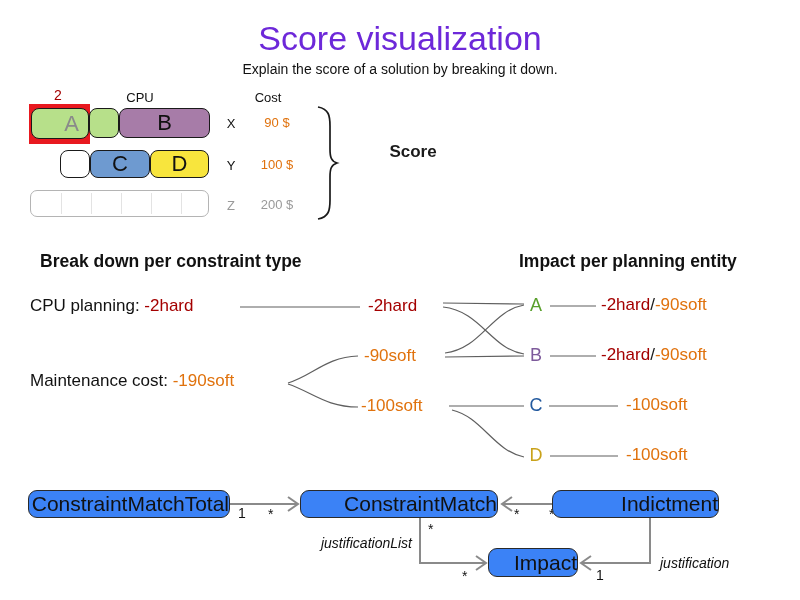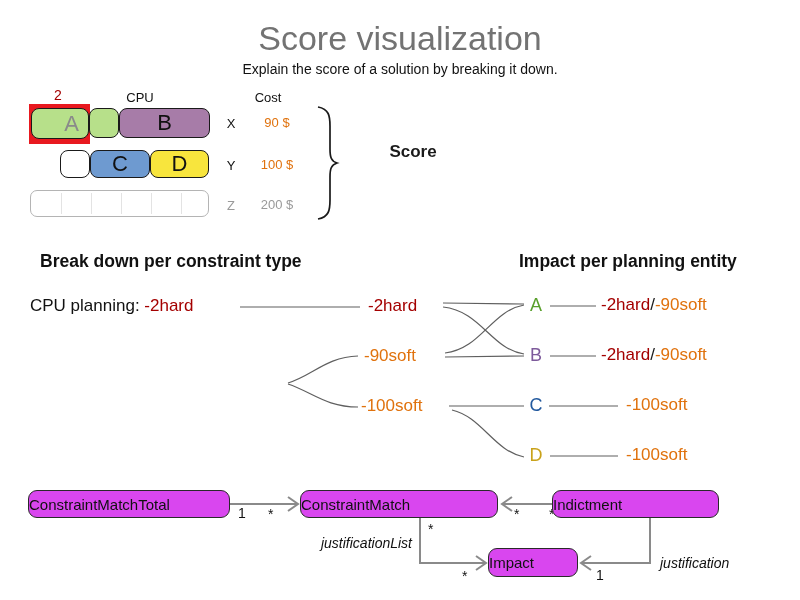--- a/index.html
+++ b/index.html
@@ -3,21 +3,21 @@
 <meta charset="utf-8">
 <style>
   html,body{margin:0;padding:0;background:#fff;}
   #stage{
     position:relative;width:800px;height:600px;background:#ffffff;overflow:hidden;
     font-family:"Liberation Sans","DejaVu Sans",sans-serif;color:#1a1a1a;
   }
   .abs{position:absolute;}
   .ctr{text-align:center;}
   
-  .title{width:800px;top:20px;left:0;font-size:34px;line-height:36px;text-align:center;color:#737373;}
+  .title{width:800px;top:20px;left:0;font-size:34px;line-height:36px;text-align:center;color:#6d28d9;}
   .subtitle{width:800px;top:61px;left:0;font-size:14px;text-align:center;color:#111;}
   
   .small-lbl{font-size:13px;color:#111;}
   .overload-lbl{color:var(--c-hard,#b22222);font-size:14px;}
   .proc-box{
     box-sizing:border-box;border:1.6px solid #1a1a1a;border-radius:8px;
     display:flex;align-items:center;justify-content:center;
     font-size:22px;color:#111;z-index:2;
   }
   .red-flag{background:var(--c-flag,#e8191f);z-index:1;}
@@ -39,22 +39,22 @@
   .row-txt{font-size:17px;color:#111;white-space:nowrap;}
   .mid-val{font-size:17px;white-space:nowrap;}
   .entity{font-size:18px;width:20px;text-align:center;}
   .ent-a{color:var(--c-entity-a,#5aa02c);}
   .ent-b{color:var(--c-entity-b,#7d5a9b);}
   .ent-c{color:var(--c-entity-c,#22599e);}
   .ent-d{color:var(--c-entity-d,#c9a21a);}
   .ent-score{font-size:17px;white-space:nowrap;}
   
   .uml-box{
-    box-sizing:border-box;border:1.6px solid #2a2a2a;border-radius:9px;background:#d946ef;
-    display:flex;align-items:center;justify-content:flex-start;font-size:15px;color:#111;z-index:3;
+    box-sizing:border-box;border:1.6px solid #2a2a2a;border-radius:9px;background:#3b82f6;
+    display:flex;align-items:center;justify-content:flex-end;font-size:21px;color:#111;z-index:3;
   }
   .mult{font-size:14px;color:#111;}
   .role{font-size:14px;font-style:italic;color:#111;white-space:nowrap;}
   svg.layer{position:absolute;left:0;top:0;z-index:0;}
   .ln{stroke:#5f5f5f;stroke-width:1.2;fill:none;}
   .brace{stroke:#1a1a1a;stroke-width:1.7;fill:none;}
   .uml-ln{stroke:#8a8a8a;stroke-width:2;fill:none;}
 </style>
 </head>
 <body>
@@ -130,20 +130,23 @@
   <div class="abs small-lbl muted" style="left:252px;top:197px;width:50px;text-align:center;">200 $</div>
 
   <div class="abs score-title ctr" style="left:343px;top:142px;width:140px;">Score</div>
 
   <div class="abs h2" style="left:30px;top:251px;margin-left:10px;">Break down per constraint type</div>
   <div class="abs h2" style="left:519px;top:251px;">Impact per planning entity</div>
 
   <div class="abs row-txt" style="left:30px;top:296px;">
     <span>CPU planning: </span><span class="hard">-2hard</span>
   </div>
+  <div class="abs row-txt" style="left:30px;top:371px;">
+    <span>Maintenance cost: </span><span class="soft">-190soft</span>
+  </div>
 
   <div class="abs mid-val hard" style="left:368px;top:296px;">-2hard</div>
   <div class="abs mid-val soft" style="left:364px;top:346px;">-90soft</div>
   <div class="abs mid-val soft" style="left:361px;top:396px;">-100soft</div>
 
   <div class="abs entity ent-a" style="left:526px;top:295px;">A</div>
   <div class="abs entity ent-b" style="left:526px;top:345px;">B</div>
   <div class="abs entity ent-c" style="left:526px;top:395px;">C</div>
   <div class="abs entity ent-d" style="left:526px;top:445px;">D</div>
 

